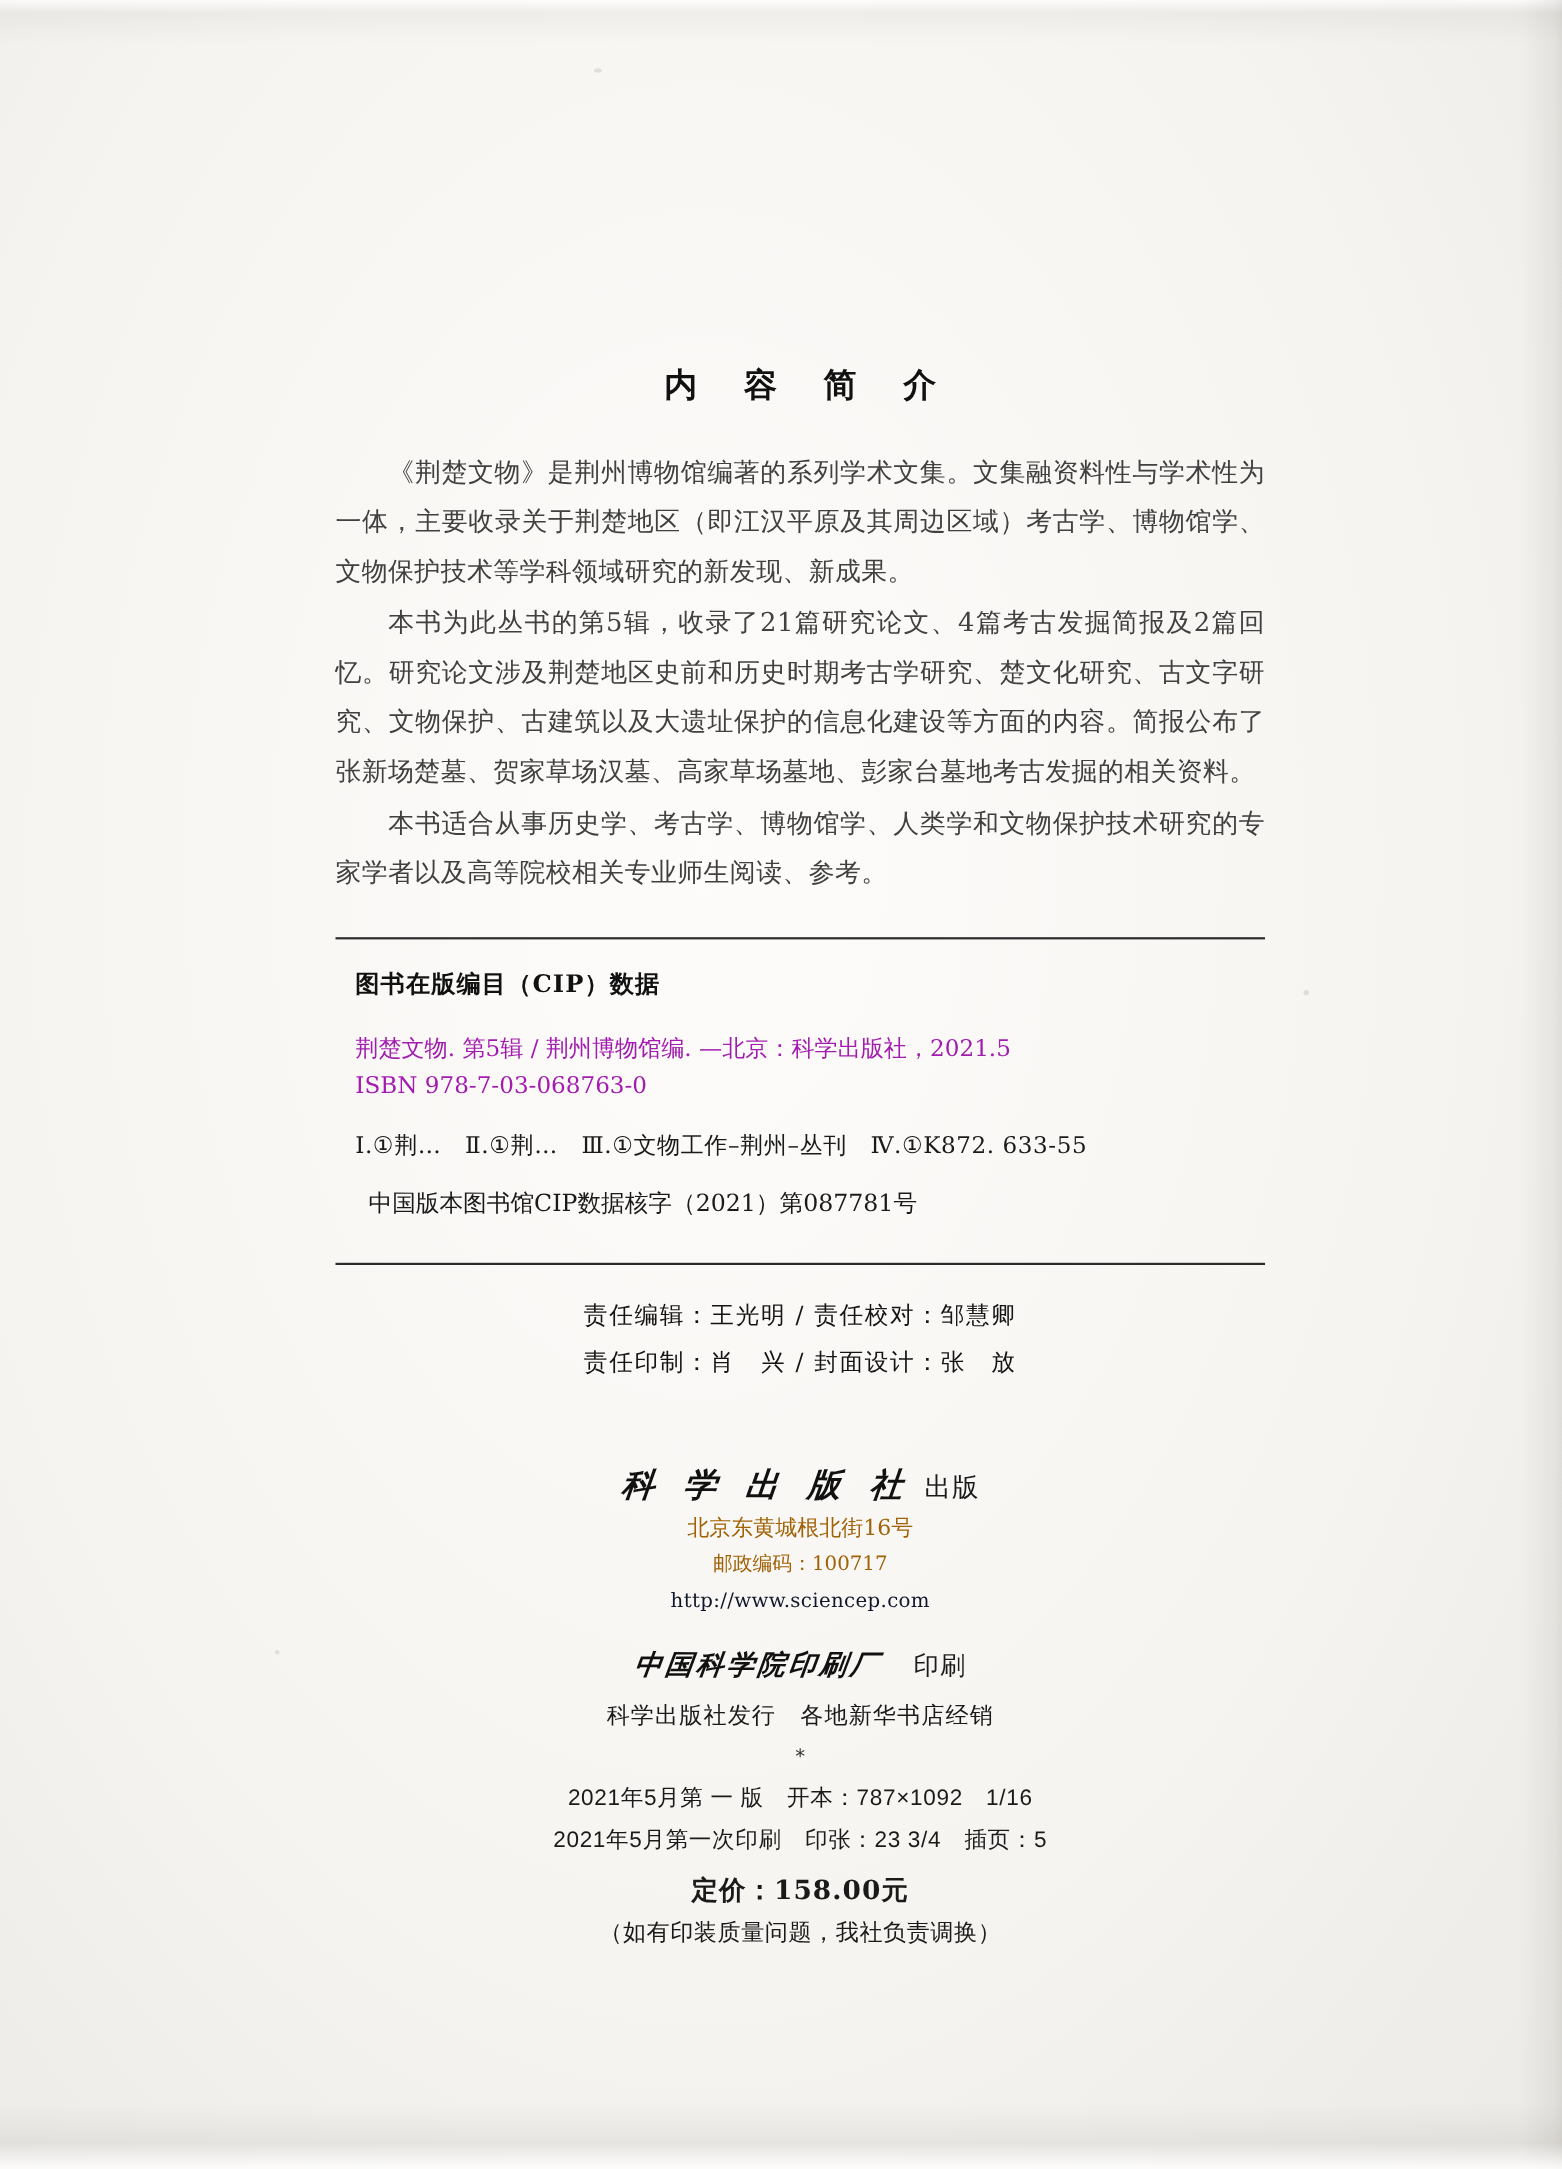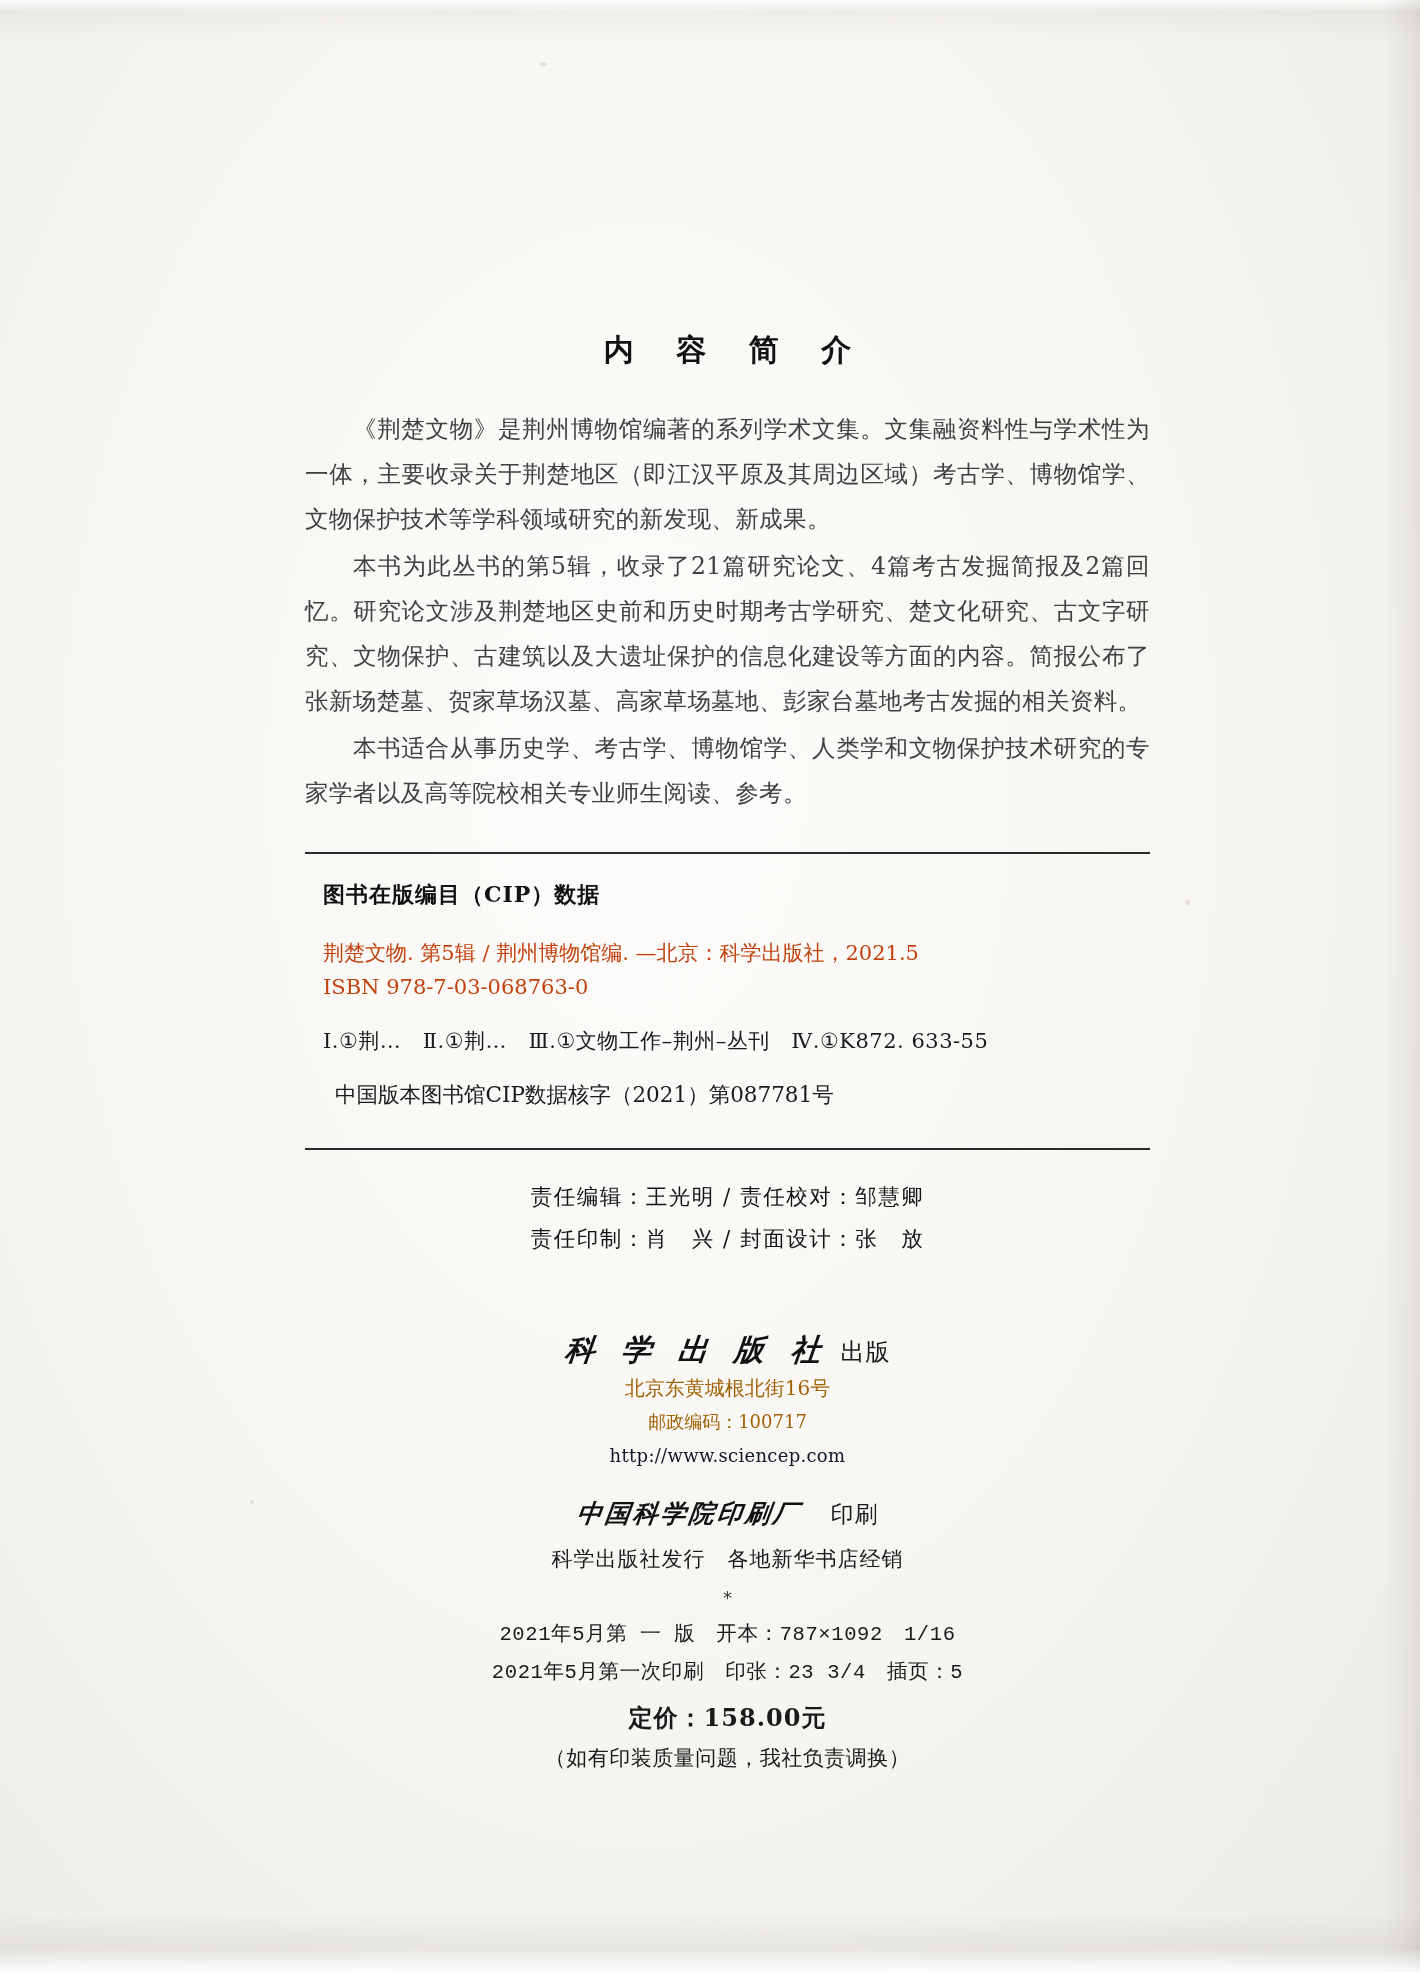--- a/index.html
+++ b/index.html
@@ -88,21 +88,21 @@
     font-weight: bold;
     letter-spacing: 1px;
     margin: 0 0 26px 18px;
     color: #111;
   }
   .cip-line {
     font-family: "DejaVu Serif", "Liberation Serif", serif;
     font-size: 21px;
     line-height: 34px;
     margin-left: 18px;
-    color: #c2410c;
+    color: #a21caf;
   }
   .cip-block {
     margin-bottom: 20px;
   }
   .cip-class {
     font-family: "DejaVu Serif", "Liberation Serif", serif;
     font-size: 21px;
     line-height: 34px;
     margin-left: 18px;
     margin-bottom: 20px;
@@ -198,21 +198,21 @@
   }
   .asterisk {
     text-align: center;
     font-size: 18px;
     line-height: 28px;
     color: #333;
     margin: 6px 0 4px 0;
   }
   .imprint {
     text-align: center;
-    font-family: Liberation Mono, monospace;
+    font-family: Liberation Sans, sans-serif;
     font-size: 20.5px;
     line-height: 38px;
     letter-spacing: 0.6px;
   }
   .price {
     text-align: center;
     font-family: "DejaVu Serif", "Liberation Serif", serif;
     font-size: 24px;
     font-weight: bold;
     line-height: 44px;

